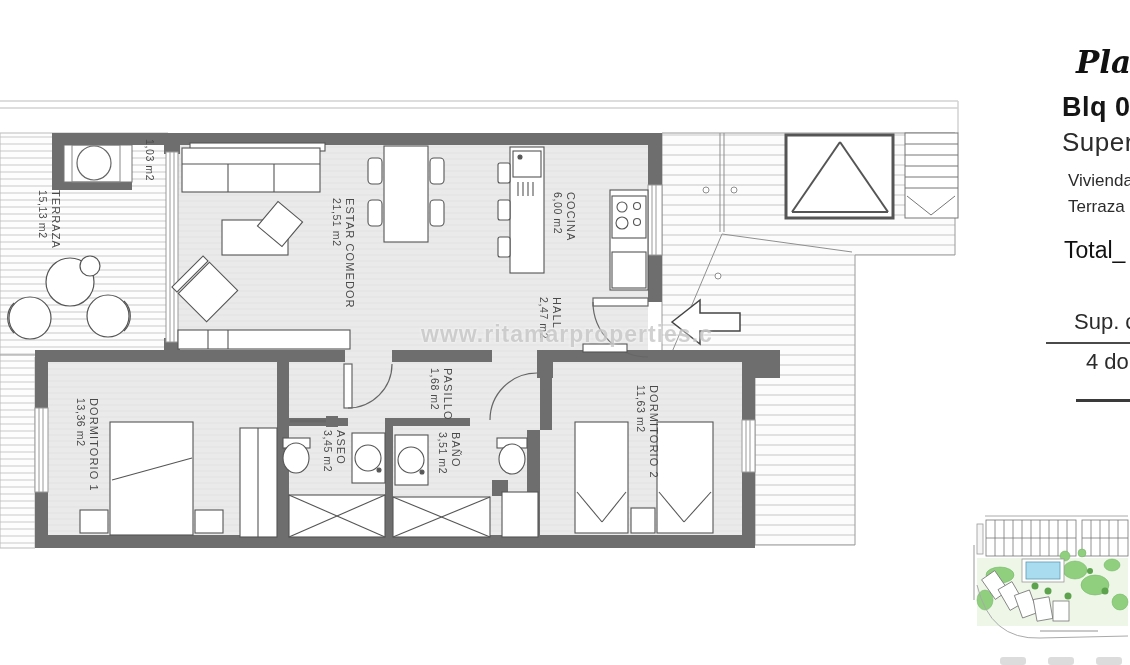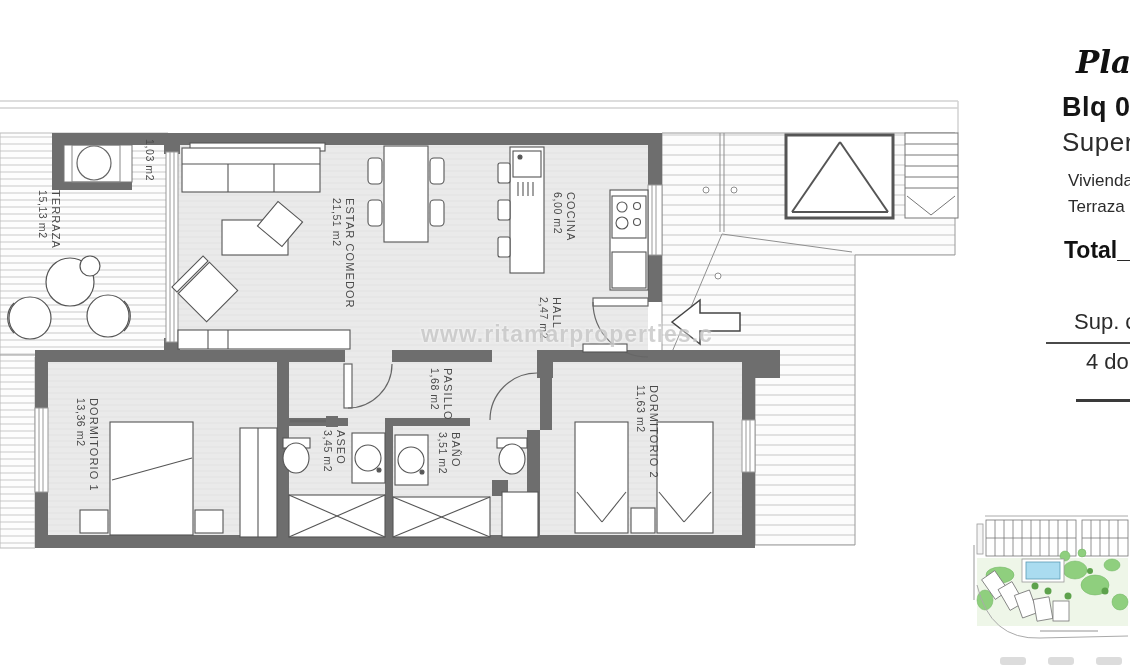--- a/index.html
+++ b/index.html
@@ -9,21 +9,21 @@
   svg text{font-family:"Liberation Sans",sans-serif;fill:#4a4a4a;}
   .room-label{font-size:11px;letter-spacing:1.1px;}
   .room-area{font-size:10.5px;letter-spacing:0.6px;}
   .panel{position:absolute;white-space:nowrap;color:#222;}
   .p-script{left:1076px;top:44px;font-family:"DejaVu Serif",serif;font-style:italic;
             font-weight:700;font-size:31px;color:#111;}
   .p-blq{left:1062px;top:92px;font-size:27px;font-weight:700;color:#151515;letter-spacing:.5px;}
   .p-superf{left:1062px;top:127px;font-size:26px;color:#2b2b2b;letter-spacing:.5px;}
   .p-viv{left:1068px;top:171px;font-size:17px;color:#2b2b2b;}
   .p-ter{left:1068px;top:197px;font-size:17px;color:#2b2b2b;}
-  .p-total{left:1064px;top:237px;font-size:23px;font-weight:700;color:#111;}
+  .p-total{left:1064px;top:237px;font-size:23px;font-weight:400;color:#111;}
   .p-supc{left:1074px;top:309px;font-size:22px;color:#2b2b2b;}
   .p-dorm{left:1086px;top:349px;font-size:22px;color:#2b2b2b;}
   .rule{position:absolute;background:#4a4a4a;}
   .rule1{left:1046px;top:342px;width:84px;height:2px;}
   .rule2{left:1076px;top:399px;width:54px;height:3px;background:#3a3a3a;}
   .watermark{position:absolute;left:421px;top:321px;font-size:23px;font-weight:700;
              letter-spacing:1px;color:#c9c9c9;opacity:.85;text-shadow:0 0 3px #ffffff;}
 </style>
 </head>
 <body>

